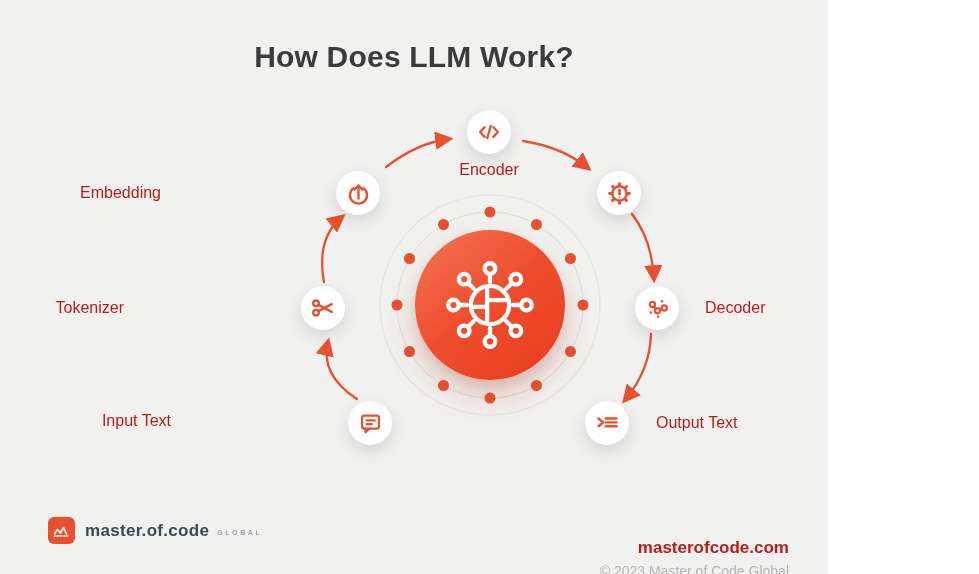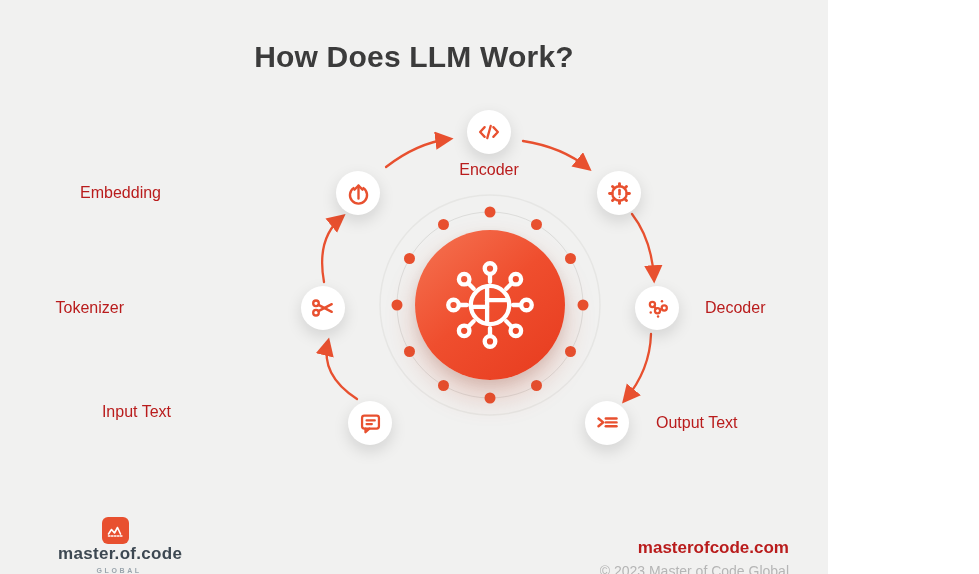--- a/index.html
+++ b/index.html
@@ -23,21 +23,21 @@
     box-shadow:0 6px 16px rgba(0,0,0,.13);
     display:flex; align-items:center; justify-content:center;
   }
   .label {
     position:absolute; font-size:16px; font-weight:400; color:#b91c1c; white-space:nowrap;
     line-height:18px;
   }
   .label.center { transform:translateX(-50%); }
   .label.right-align { text-align:right; }
   .footer-brand {
-    position:absolute; left:48px; top:517px; display:flex; align-items:center;flex-direction:column;
+    position:absolute; left:48px; top:517px; display:flex; align-items:center;
   }
   .brand-mark {
     width:27px; height:27px; border-radius:6px; background:#e8502f;
     display:flex; align-items:center; justify-content:center; flex:0 0 auto;
   }
   .brand-name {
     margin-left:10px; font-size:17px; font-weight:700; color:#3d4852; letter-spacing:.3px;
   }
   .brand-suffix {
     margin-left:8px; font-size:7px; font-weight:700; letter-spacing:2.6px; color:#9aa5ad;
@@ -185,21 +185,21 @@
     <svg width="27" height="27" viewBox="0 0 24 24" fill="none" stroke="#e8502f" stroke-width="2.1" stroke-linecap="round" stroke-linejoin="round">
       <path d="M 7.6,7.2 A 7.6,7.6 0 1 0 16.4,7.2"></path>
       <line x1="12" y1="16.5" x2="12" y2="5"></line>
       <polyline points="8.4,8.6 12,5 15.6,8.6"></polyline>
     </svg>
   </div>
 
   <div class="label center" style="left:489px; top:161px;">Encoder</div>
   <div class="label" style="left:705px; top:299px;">Decoder</div>
   <div class="label" style="left:656px; top:414px;text-align:center;">Output Text</div>
-  <div class="label right-align" style="right:657px; top:403px;">Input Text</div>
+  <div class="label right-align" style="right:657px; top:412px;">Input Text</div>
   <div class="label right-align" style="right:704px; top:299px;">Tokenizer</div>
   <div class="label right-align" style="right:667px; top:184px;">Embedding</div>
 
   <div class="footer-brand">
     <span class="brand-mark">
       <svg width="17" height="12" viewBox="0 0 17 12" fill="none" stroke="#ffffff" stroke-width="1.6" stroke-linecap="round" stroke-linejoin="round">
         <polyline points="1.5,9 4.5,4.5 7.5,8 10.5,2.5 13.5,9"></polyline>
         <line x1="1.5" y1="11" x2="15" y2="11" stroke-dasharray="1.4 1.6"></line>
       </svg>
     </span>

